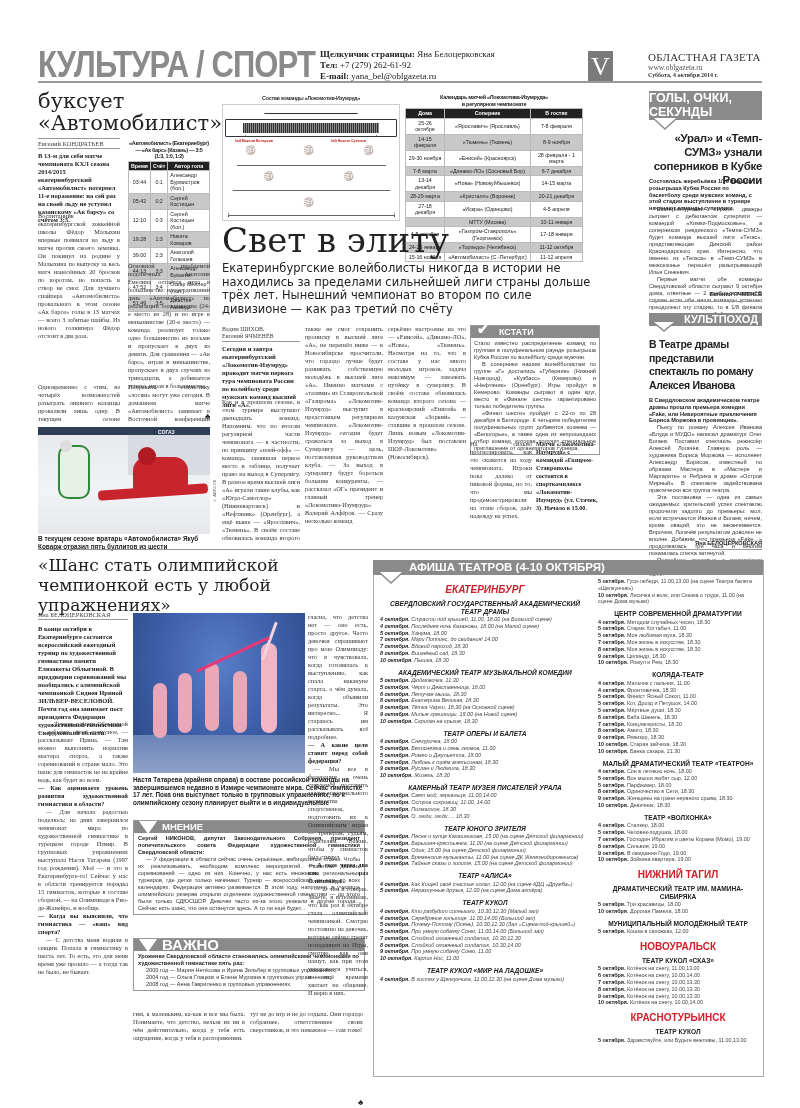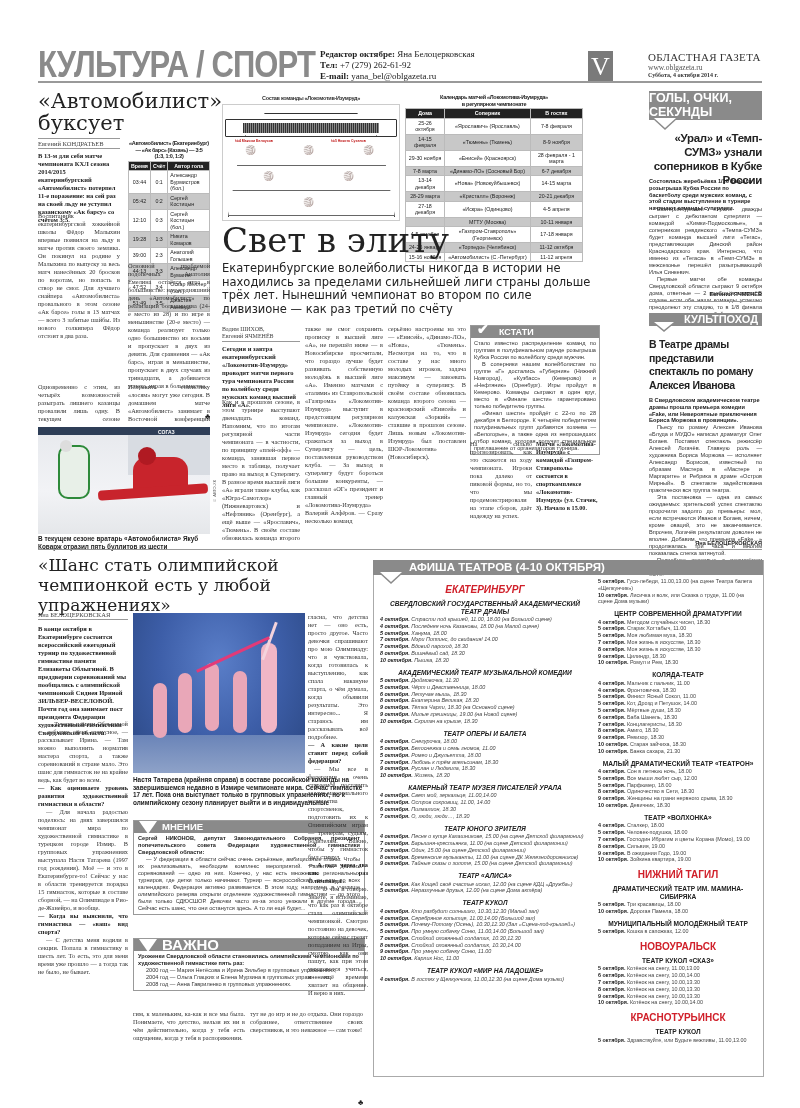--- a/index.html
+++ b/index.html
@@ -33,35 +33,35 @@
   .caption{font-family:"Liberation Sans",sans-serif;font-weight:bold;font-size:6.4px;line-height:7.6px;color:#222;}
   .byline{font-family:"Liberation Serif",serif;font-size:7px;color:#444;border-top:1px solid #999;border-bottom:1px solid #999;padding:1px 0;}
   .lead{font-family:"Liberation Serif",serif;font-weight:bold;font-size:6.5px;line-height:8px;color:#222;}
   .boxhead{background:#8a8a8a;color:#fff;font-family:"Liberation Sans",sans-serif;font-weight:bold;font-size:9px;height:12px;line-height:12px;padding-left:28px;position:relative;}
 </style>
 </head>
 <body>
 
 <div class="abs masthead">КУЛЬТУРА / СПОРТ</div>
 <div class="abs editor">
-  <div><b>Редактор октябре:</b> <span>Яна Белоцерковская</span></div>
+  <div><b>Щелкунчик страницы:</b> <span>Яна Белоцерковская</span></div>
   <div><b>Тел:</b> <span>+7 (279) 262-61-92</span></div>
   <div><b>E-mail:</b> <span>yana_bel@oblgazeta.ru</span></div>
 </div>
 <div class="abs vbox">V</div>
 <div class="abs paper">
   <div class="t">ОБЛАСТНАЯ ГАЗЕТА</div>
   <div class="u">www.oblgazeta.ru</div>
   <div class="d">Суббота, 4 октября 2014 г.</div>
 </div>
 <div class="rule" style="left:38px;top:81px;width:724px;height:1.5px;"></div>
 
 <div class="abs serif" style="left:38px;top:90px;font-size:21px;line-height:22px;color:#222;">
+  <div>буксует</div>
   <div>«Автомобилист»</div>
-  <div>буксует</div>
 </div>
 <div class="abs byline" style="left:38px;top:138px;width:82px;font-size:6.5px;">Евгений КОНДРАТЬЕВ</div>
 <div class="abs lead" style="left:38px;top:152px;width:82px;">В 13-м для себя матче чемпионата КХЛ сезона 2014/2015 екатеринбургский «Автомобилист» потерпел 11-е поражение: на сей раз на своей льду не уступил казанскому «Ак барсу» со счётом 3:5.</div>
 <div class="abs body-text" style="left:38px;top:212px;width:82px;height:170px;overflow:hidden;">Воспитанник екатеринбургской хоккейной школы Фёдор Малыхин впервые появился на льду в матче против своего земляка. Он покинул на родине у Малыхина по выпуску за весь матч нанесённых 20 бросков по воротам, но попасть в створ не смог. Для лучшего снайпера «Автомобилиста» провального в этом сезоне «Ак барсе» голы в 13 матчах — всего 3 забитые шайбы. Из нового голкипера Фёдор отстоит в два раза.</div>
 <div class="abs body-text" style="left:38px;top:383px;width:82px;height:40px;overflow:hidden;">Одновременно с этим, из четырёх возможностей разыграть лишнего казанцы провалили лишь одну. В текущем сезоне «Автомобилист» находится в нижней части рейтингов КХЛ по</div>
 
 <div class="abs" style="left:128px;top:140px;width:82px;">
   <div class="cond" style="font-size:5.5px;text-align:center;line-height:6.5px;">«Автомобилист» (Екатеринбург)</div>
   <div class="cond" style="font-size:5.5px;text-align:center;line-height:6.5px;">— «Ак барс» (Казань) — 3:5</div>
   <div class="cond" style="font-size:5.5px;text-align:center;line-height:6.5px;margin-bottom:1px;">(1:3, 1:0, 1:2)</div>

